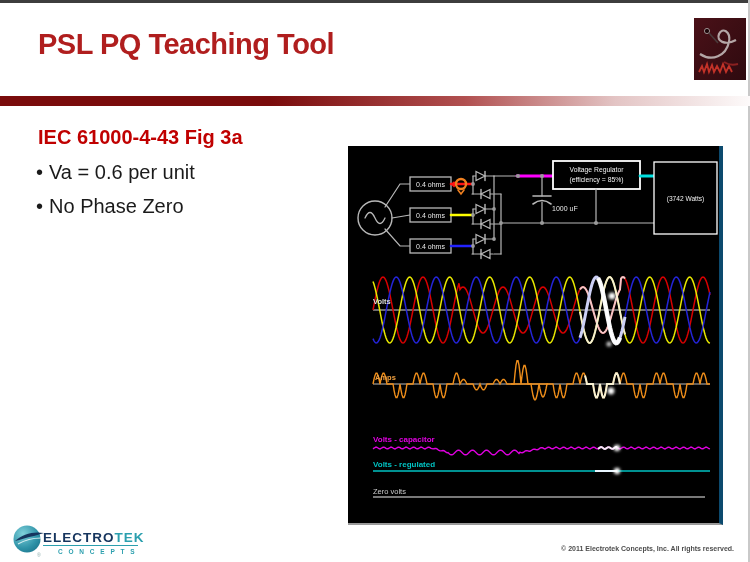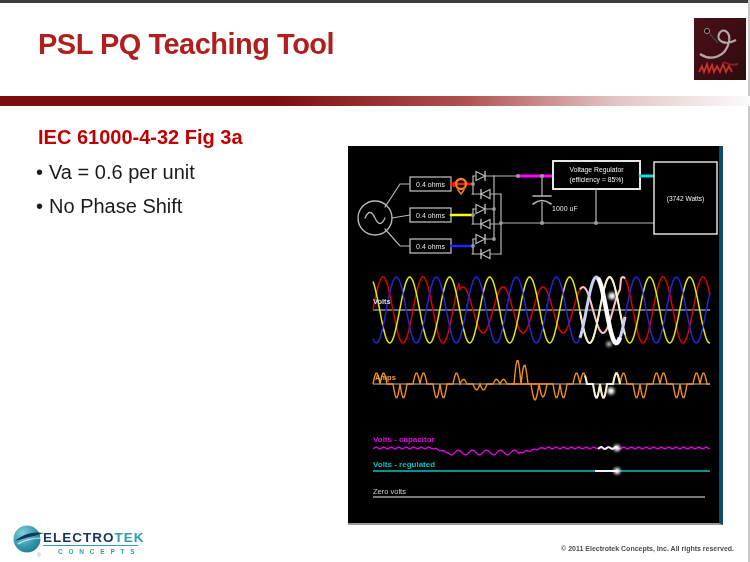--- a/index.html
+++ b/index.html
@@ -41,28 +41,28 @@
       </linearGradient>
     </defs>
     <rect x="0" y="0" width="52" height="62" fill="url(#lgbg)"></rect>
     <path d="M 6,36 C 18,44 32,38 35,24 C 37,13 28,9 25,16 C 22,23 31,28 42,22" fill="none" stroke="#b4a6a6" stroke-width="2.2"></path>
     <circle cx="13" cy="13" r="2.6" fill="#1d070a" stroke="#9a8d8d" stroke-width="1"></circle>
     <path d="M 15,15 L 24,25" stroke="#4a3a3a" stroke-width="1.6"></path>
     <path d="M 5,54 l 3,-6 l 2,6 l 3,-8 l 2,8 l 3,-7 l 2,7 l 3,-6 l 3,6 l 3,-8 l 3,8 l 3,-6 l 3,6" fill="none" stroke="#c23228" stroke-width="1.8"></path>
     <path d="M 30,44 q 6,4 14,2" fill="none" stroke="#8a2020" stroke-width="2"></path>
   </svg>
 
-  <div class="heading">IEC 61000-4-32 Fig 3a</div>
+  <div class="heading">IEC 61000-4-43 Fig 3a</div>
   <div class="bullet" id="bullet-0">
     <span class="dot">•</span>
     <span class="txt">Va = 0.6 per unit</span>
   </div>
   <div class="bullet" id="bullet-1">
     <span class="dot">•</span>
-    <span class="txt">No Phase Shift</span>
+    <span class="txt">No Phase Zero</span>
   </div>
 
   <div class="sim-wrap">
   <svg id="sim" viewBox="0 0 371 377" width="371" height="377">
     <defs>
       <filter id="glow" x="-200%" y="-200%" width="500%" height="500%">
         <feGaussianBlur stdDeviation="1.6"></feGaussianBlur>
       </filter>
     </defs>
 

